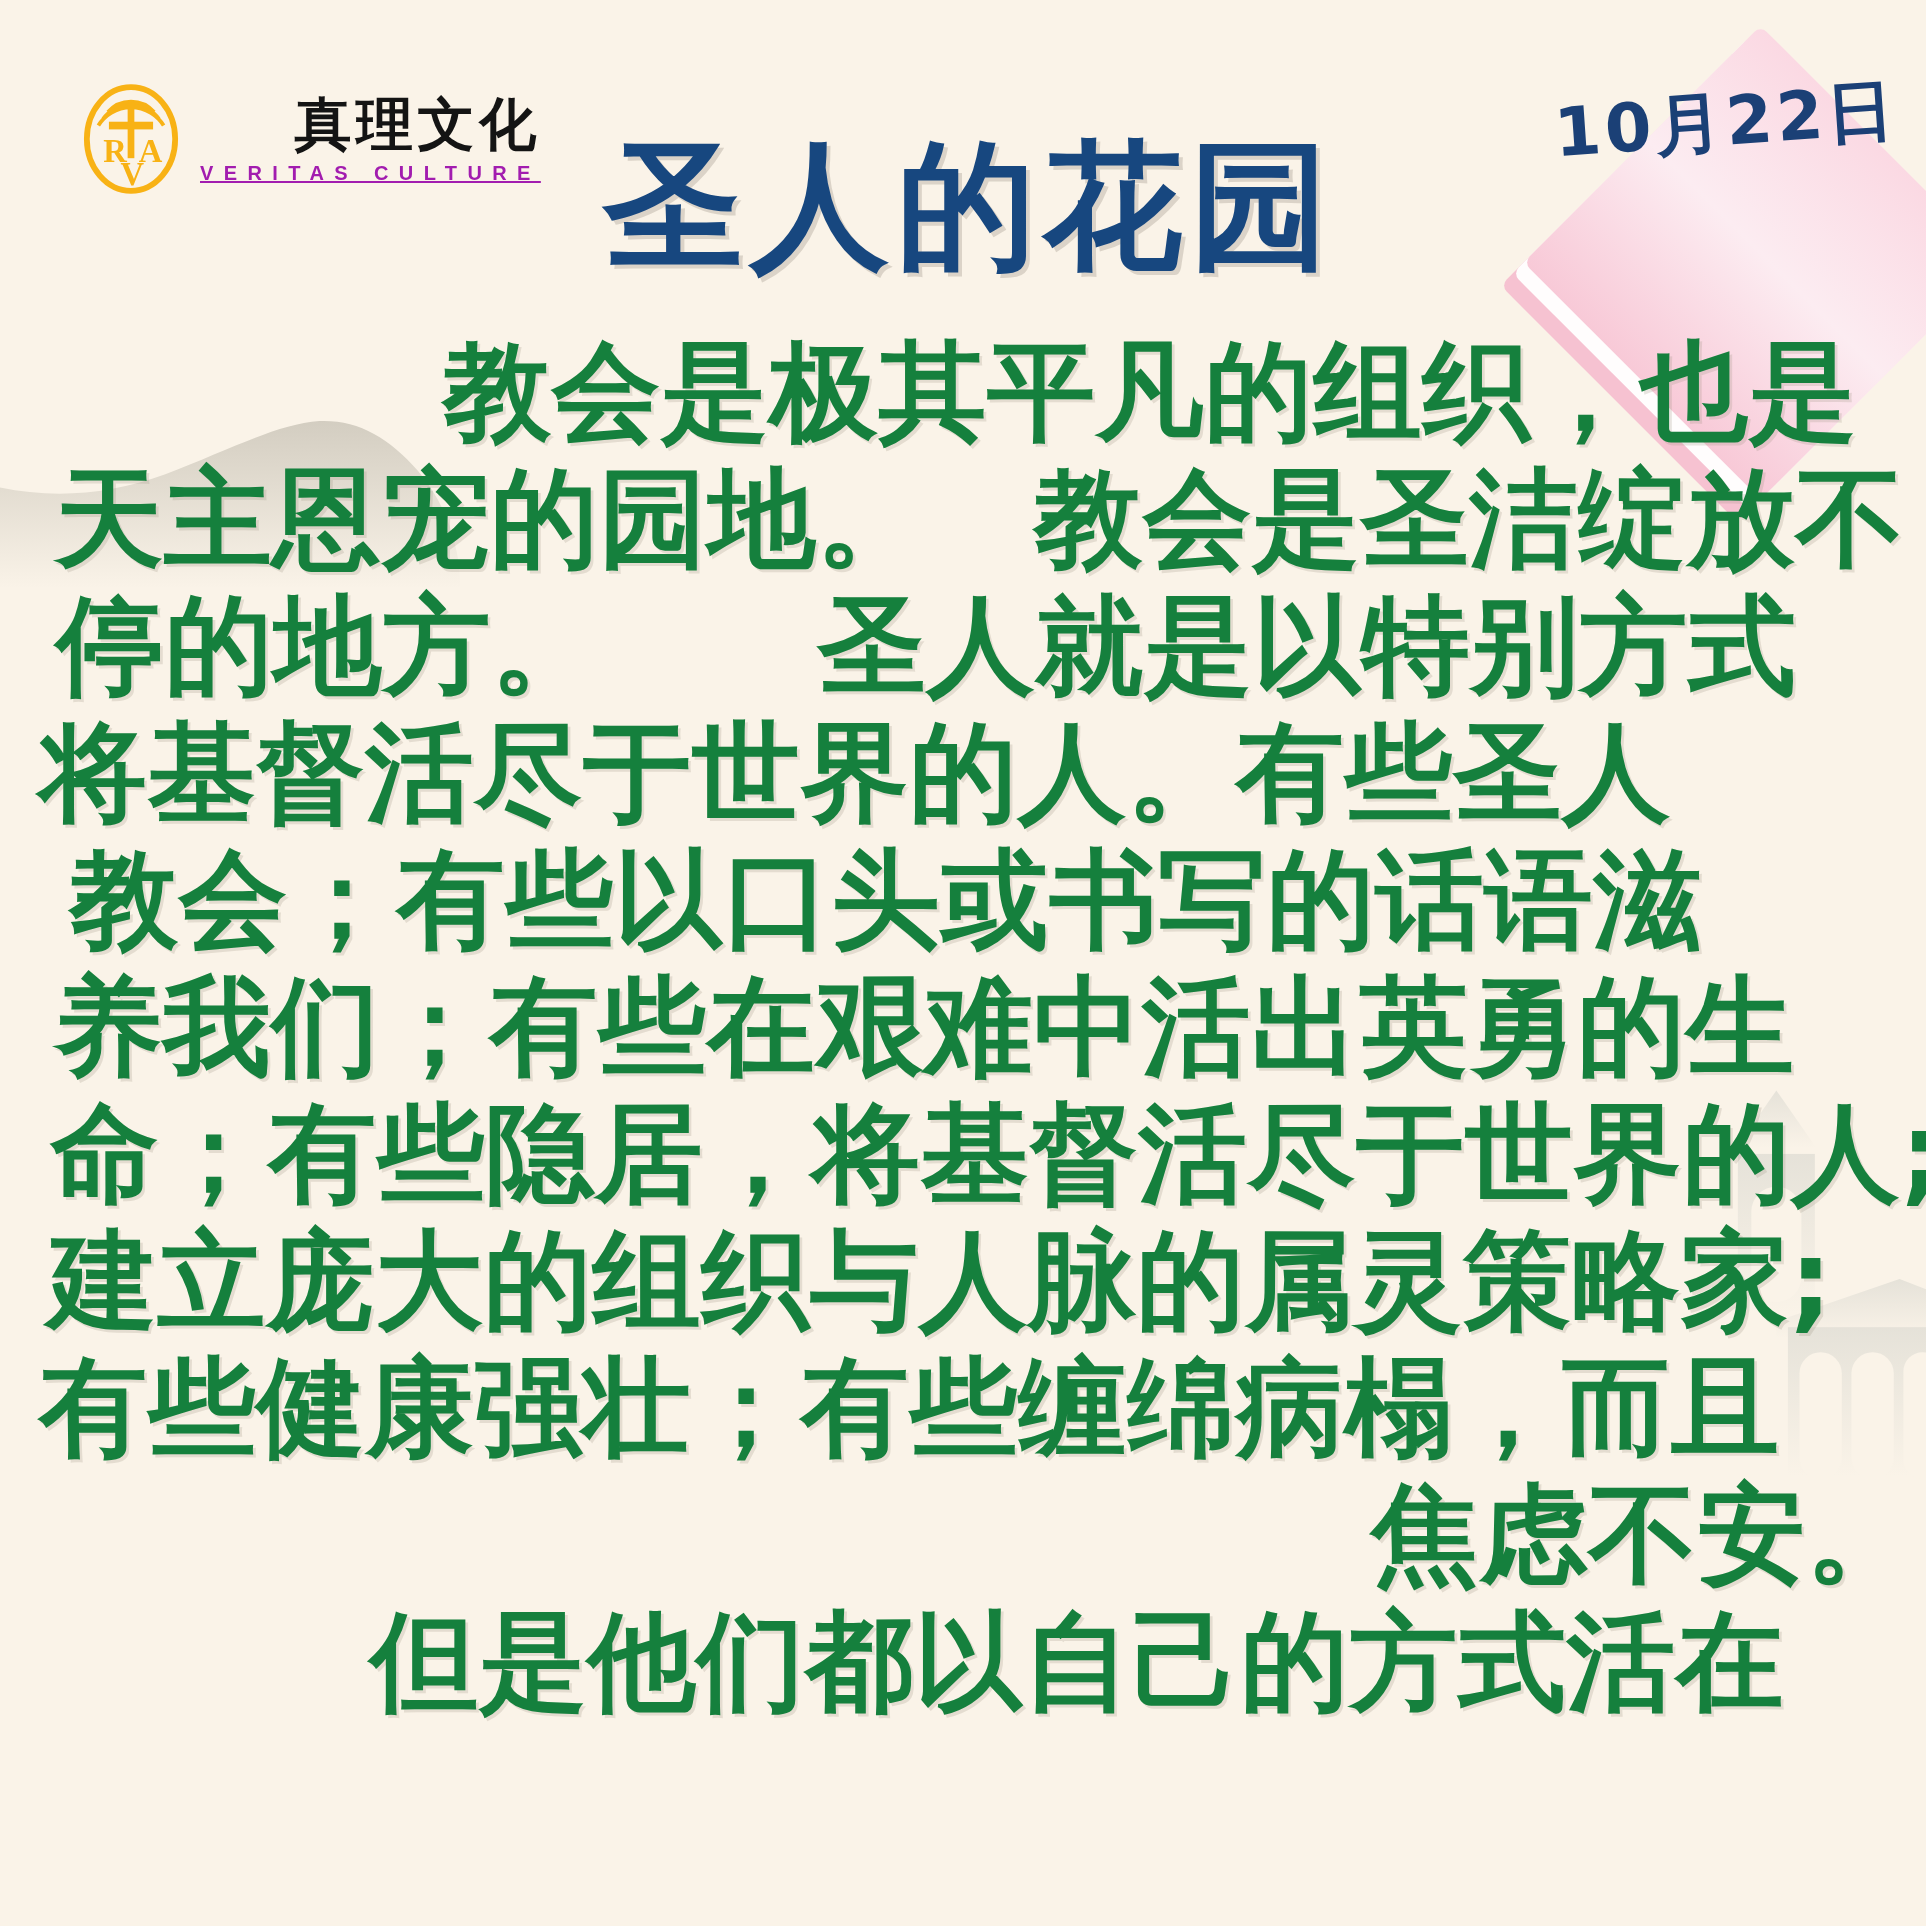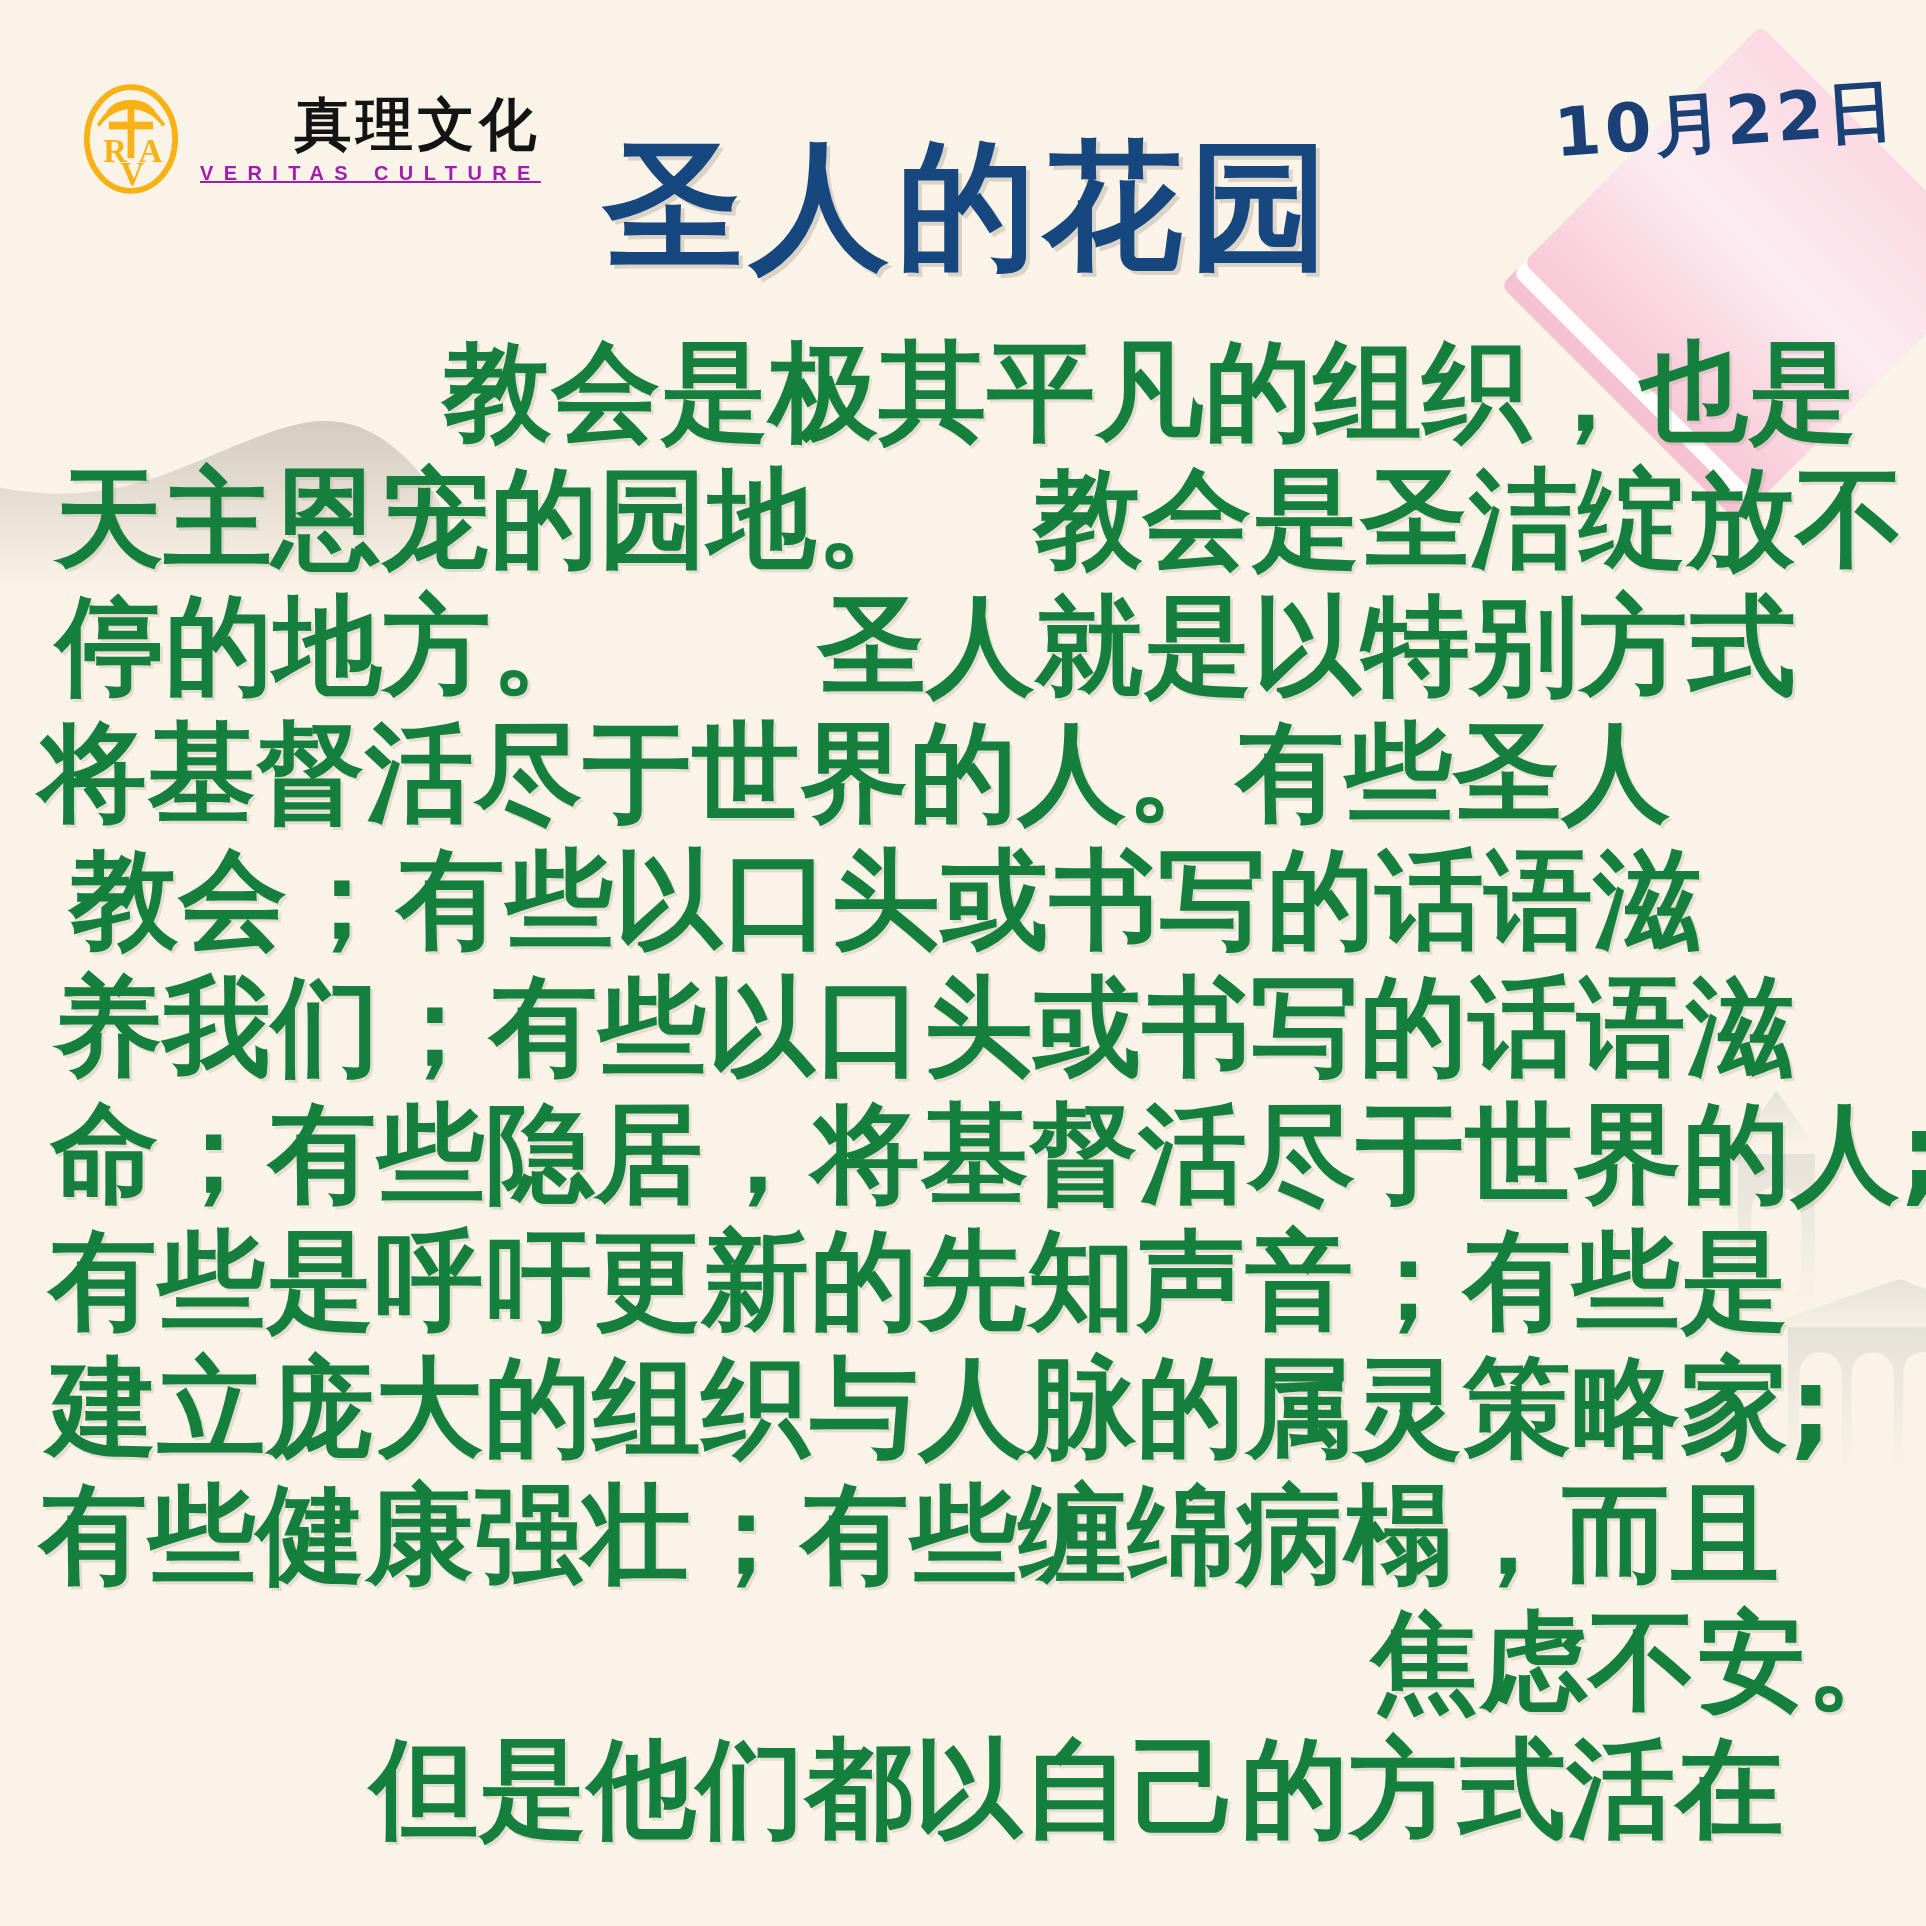--- a/index.html
+++ b/index.html
@@ -148,23 +148,22 @@
   </div>
 
   <h1 class="title">圣人的花园</h1>
 
   <main class="body">
     <div class="line ln0">教会是极其平凡的组织，也是</div>
     <div class="line ln1">天主恩宠的园地。　教会是圣洁绽放不</div>
     <div class="line ln2">停的地方。　　圣人就是以特别方式</div>
     <div class="line ln3">将基督活尽于世界的人。有些圣人</div>
     <div class="line ln5">教会；有些以口头或书写的话语滋</div>
-    <div class="line ln6">养我们；有些以口头或书写的话语滋</div>
+    <div class="line ln6">养我们；有些在艰难中活出英勇的生</div>
     <div class="line ln7">命；有些隐居，将基督活尽于世界的人;</div>
-    <div class="line ln8">有些是呼吁更新的先知声音；有些是</div>
     <div class="line ln9">建立庞大的组织与人脉的属灵策略家;</div>
     <div class="line ln10">有些健康强壮；有些缠绵病榻，而且</div>
     <div class="line ln11">焦虑不安。</div>
     <div class="line ln12">但是他们都以自己的方式活在</div>
 
   </main>
 
 </div>
 
 

